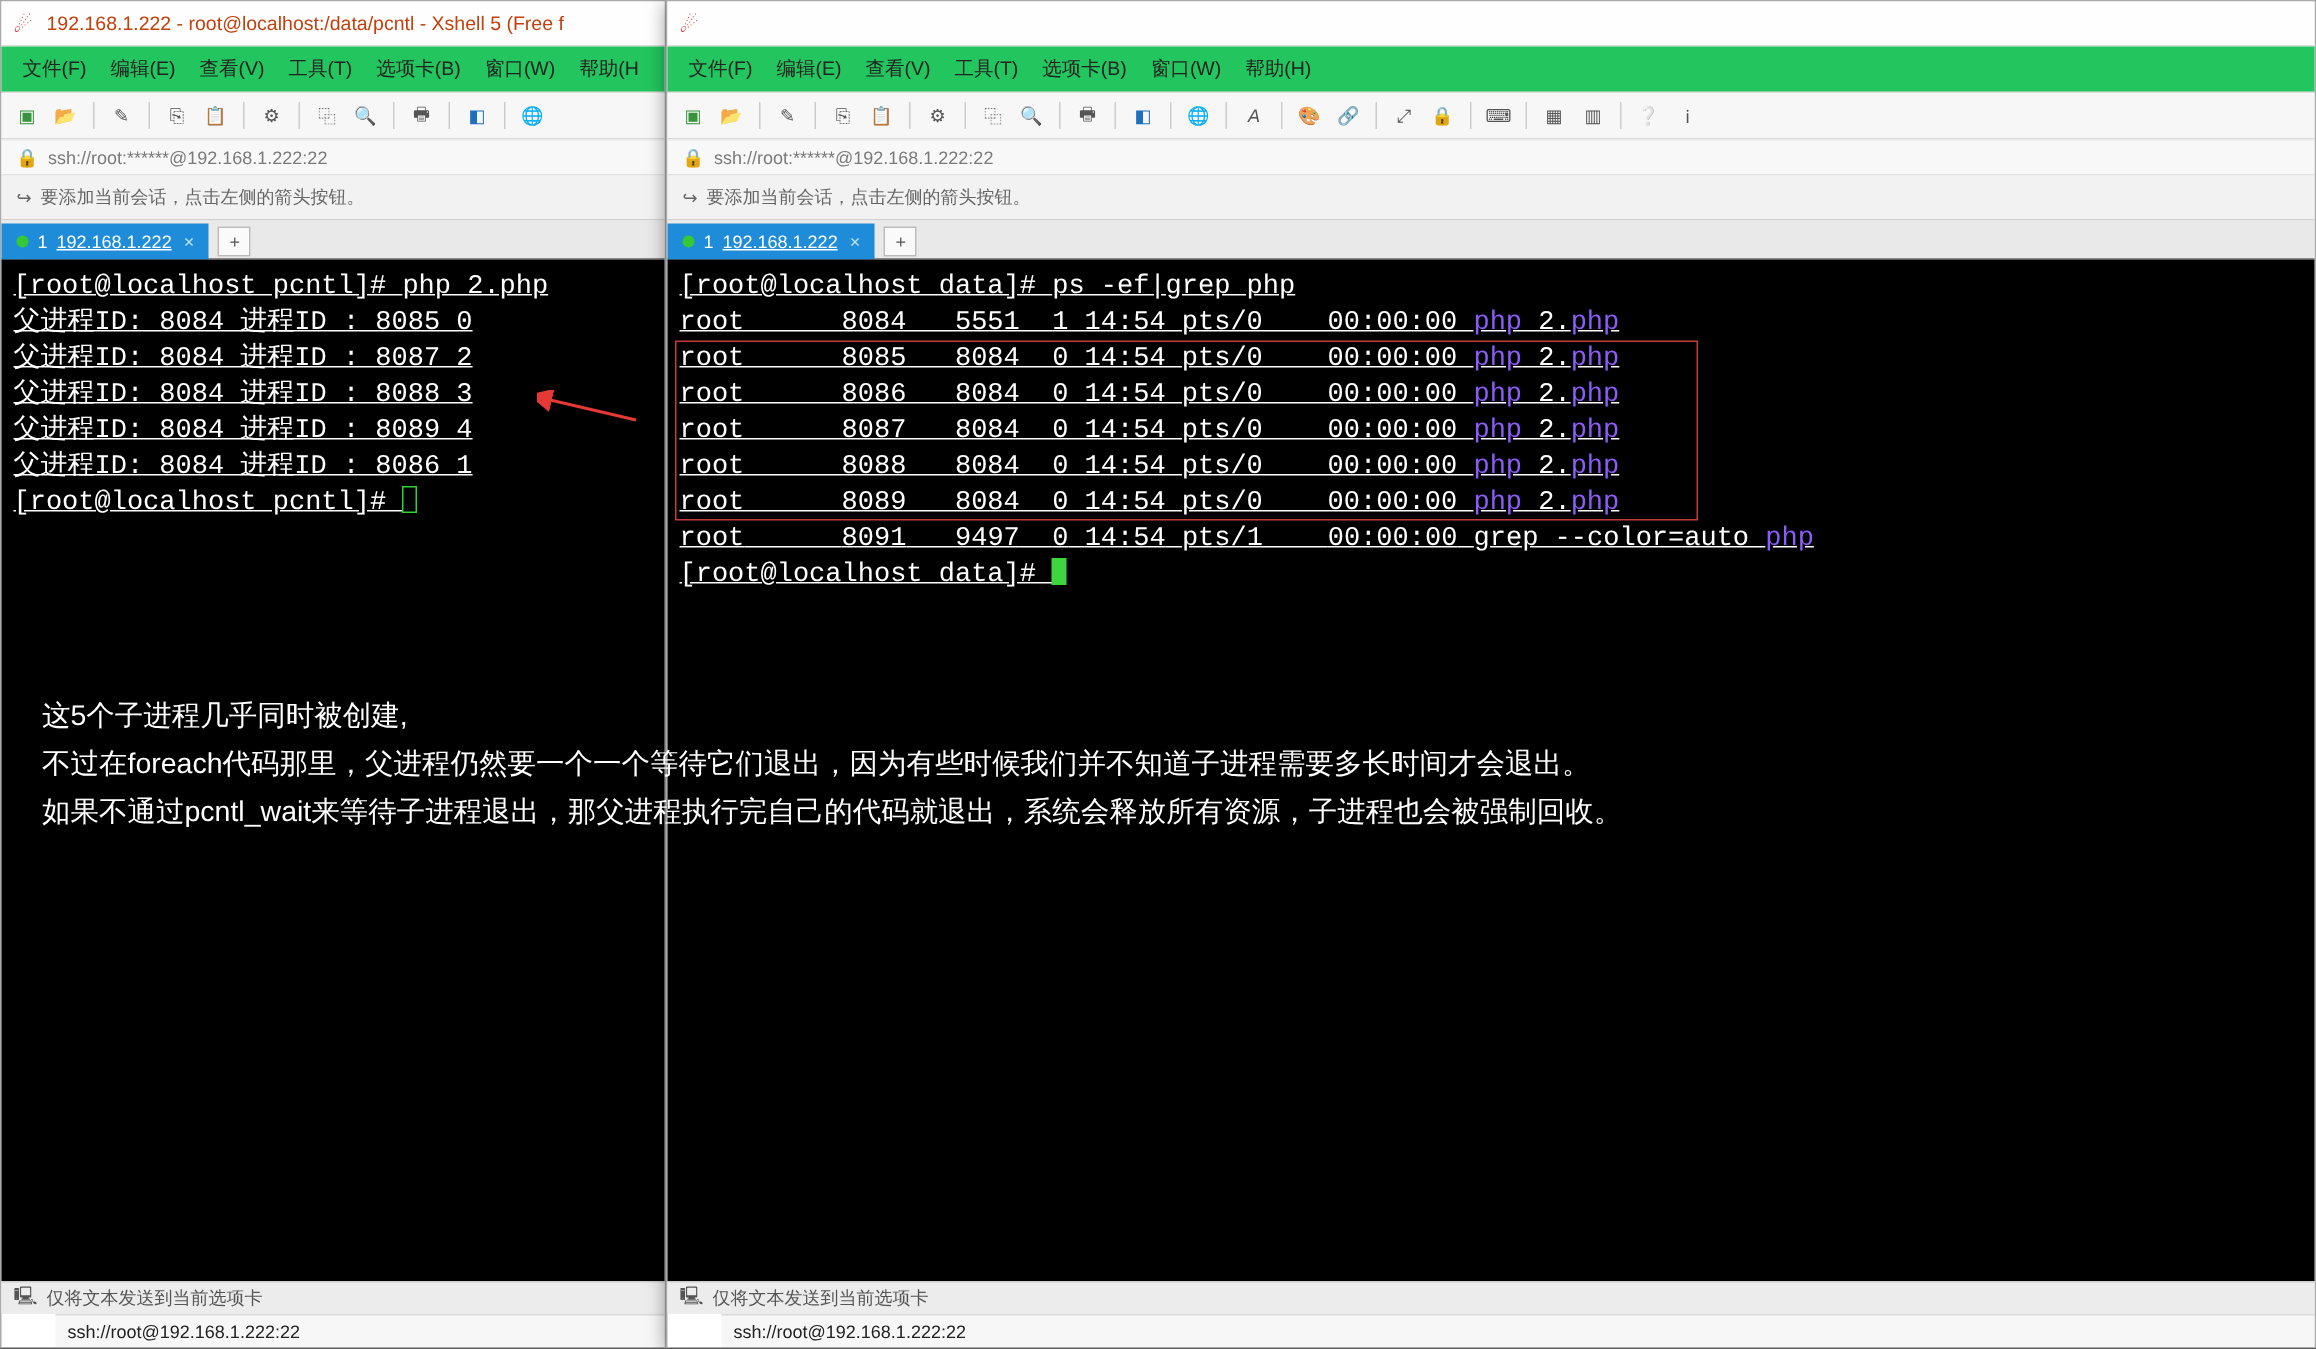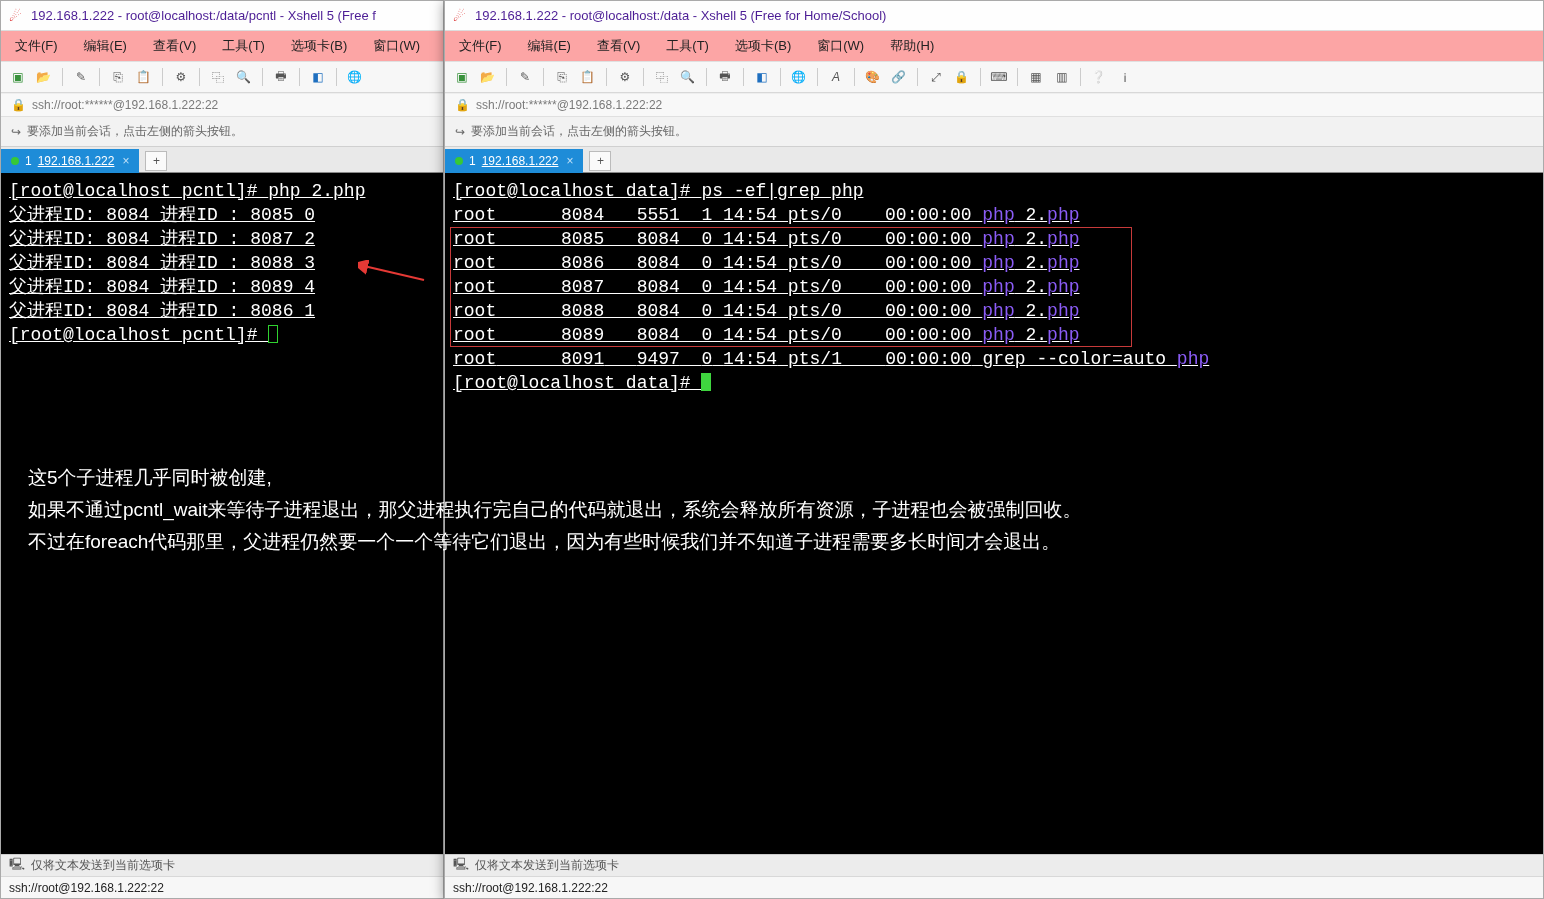--- a/index.html
+++ b/index.html
@@ -3,22 +3,22 @@
 <meta charset="utf-8">
 <style>
   * { box-sizing: border-box; margin: 0; padding: 0; }
   html, body { width: 1544px; height: 899px; font-family: "Microsoft YaHei", sans-serif; font-size: 12px; background: #0b0b0b; overflow: hidden; }
   .wrap { position: relative; width: 1544px; height: 899px; }
   .window { position: absolute; background: #fff; border: 1px solid #aaa; box-shadow: 0 2px 12px rgba(0,0,0,.4); display: flex; flex-direction: column; }
   .w-left { left: 0; top: 0; width: 444px; height: 899px; z-index: 1; }
   .w-right { left: 444px; top: 0; width: 1100px; height: 899px; z-index: 2; }
   .titlebar { display: flex; align-items: center; height: 30px; padding: 0 8px; gap: 6px; background: #fefefe; border-bottom: 1px solid #ddd; white-space: nowrap; overflow: hidden; }
   .titlebar .ico { width: 16px; height: 16px; color:#d33; font-size:14px; line-height:16px; }
-  .titlebar .ttl { color: #4c1d95; font-size: 13px; overflow:hidden; text-overflow:ellipsis; }
-  .menubar { display:flex; gap:14px; padding:4px 8px; background:#fca5a5; border-bottom:1px solid #e0e0e0; color:#222; font-size:13px; white-space:nowrap; }
+  .titlebar .ttl { color: #c2410c; font-size: 13px; overflow:hidden; text-overflow:ellipsis; }
+  .menubar { display:flex; gap:4px; padding:4px 8px; background:#22c55e; border-bottom:1px solid #e0e0e0; color:#222; font-size:13px; white-space:nowrap; }
   .menubar span { padding:2px 6px; cursor:default; }
   .toolbar { display:flex; align-items:center; gap:4px; padding:4px 6px; background:#f7f7f7; border-bottom:1px solid #d8d8d8; }
   .tb-btn { width:22px; height:22px; display:flex; align-items:center; justify-content:center; color:#555; border-radius:3px; }
   .tb-sep { width:1px; height:18px; background:#ccc; margin:0 3px; }
   .tb-green { color:#39923c; }
   .tb-blue { color:#1f6fbf; }
   .addr { display:flex; align-items:center; gap:6px; padding:4px 10px; background:#f8f8f8; border-top:1px solid #eee; border-bottom:1px solid #e0e0e0; color:#7a7a7a; font-size:12px; }
   .hint { display:flex; align-items:center; gap:6px; padding:6px 10px; background:#f2f2f2; color:#666; border-bottom:1px solid #d0d0d0; font-size:12px; }
   .tabs { display:flex; align-items:center; background:#e9e9e9; border-bottom:1px solid #888; height:26px; }
   .tab { display:flex; align-items:center; gap:6px; height:24px; padding:0 10px; background:#1e8cd8; color:#fff; font-size:12px; margin-top:2px; }
@@ -27,21 +27,21 @@
   .tab .x { color:#bfe0f7; margin-left:2px; }
   .tab-add { width:22px; height:20px; background:#fafafa; border:1px solid #bbb; color:#555; display:flex; align-items:center; justify-content:center; margin:2px 0 0 6px; }
   .term { flex:1; background:#000; color:#fff; font-family: "Consolas","Courier New",monospace; font-size:18px; line-height:24px; padding:6px 8px; white-space:pre; overflow:hidden; position:relative;text-decoration:underline; }
   .cursor { display:inline-block; width:10px; height:18px; border:1px solid #2fd22f; vertical-align:-3px; }
   .cursor-solid { display:inline-block; width:10px; height:18px; background:#3fd53f; vertical-align:-3px; }
   .php { color:#8b5cf6; }
   .hl-box { position:absolute; border:1px solid #c73a3a; pointer-events:none; }
   .annotation { position:absolute; color:#fff; font-family:"Microsoft YaHei",sans-serif; font-size:19px; line-height:32px; z-index:5; }
   .arrow { position:absolute; width:70px; height:24px; z-index:4; pointer-events:none; }
   .statusbar { display:flex; align-items:center; gap:6px; padding:3px 8px; background:#ececec; color:#555; border-top:1px solid #ccc; font-size:12px; height:22px; }
-  .statusbar2 { display:flex; align-items:center; gap:6px; padding:3px 8px; background:#f7f7f7; color:#222; border-top:1px solid #d8d8d8; font-size:12px; height:22px; }
+  .statusbar2 { display:flex; align-items:center; gap:6px; padding:3px 8px; background:#f7f7f7; color:#222; border-top:1px solid #d8d8d8; font-size:12px; height:22px;margin-left:36px; }
   .lock { color:#9aa; }
 </style>
 </head>
 <body>
 
 <div class="wrap">
 
   <div class="window w-left">
     <div class="titlebar">
       <span class="ico">☄</span>
@@ -106,21 +106,20 @@
       <span>仅将文本发送到当前选项卡</span>
     </div>
     <div class="statusbar2">
       <span>ssh://root@192.168.1.222:22</span>
     </div>
   </div>
 
   <div class="window w-right">
     <div class="titlebar">
       <span class="ico">☄</span>
-      <span class="ttl">192.168.1.222 - root@localhost:/data - Xshell 5 (Free for Home/School)</span>
     </div>
     <div class="menubar">
       <span>文件(F)</span>
       <span>编辑(E)</span>
       <span>查看(V)</span>
       <span>工具(T)</span>
       <span>选项卡(B)</span>
       <span>窗口(W)</span>
       <span>帮助(H)</span>
     </div>
@@ -203,17 +202,17 @@
     <defs>
         <marker id="ah" markerWidth="10" markerHeight="8" refX="2" refY="4" orient="auto">
           <polygon points="0 0, 8 4, 0 8" fill="#e53935"></polygon>
         </marker>
       </defs>
     <line x1="66" y1="20" x2="6" y2="6" stroke="#e53935" stroke-width="2" marker-end="url(#ah)"></line>
   </svg>
 
   <div class="annotation" style="left:28px; top:462px; right:55px;">
     <div>这5个子进程几乎同时被创建,</div>
+    <div>不过在foreach代码那里，父进程仍然要一个一个等待它们退出，因为有些时候我们并不知道子进程需要多长时间才会退出。</div>
     <div>如果不通过pcntl_wait来等待子进程退出，那父进程执行完自己的代码就退出，系统会释放所有资源，子进程也会被强制回收。</div>
-    <div>不过在foreach代码那里，父进程仍然要一个一个等待它们退出，因为有些时候我们并不知道子进程需要多长时间才会退出。</div>
   </div>
 
 </div>
 
 </body></html>

